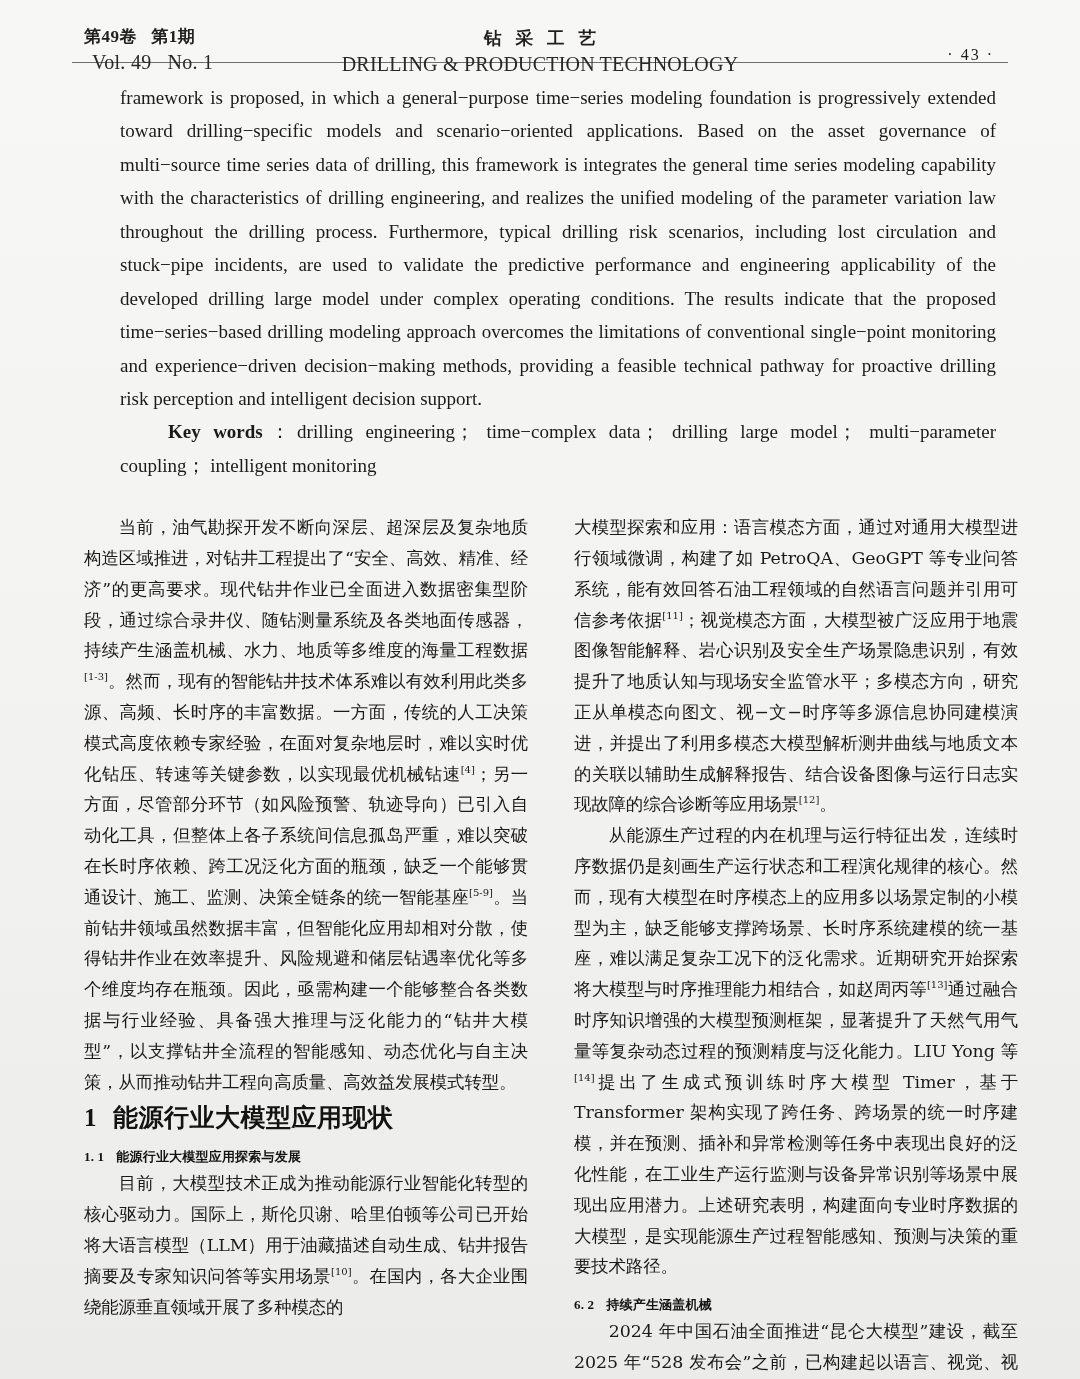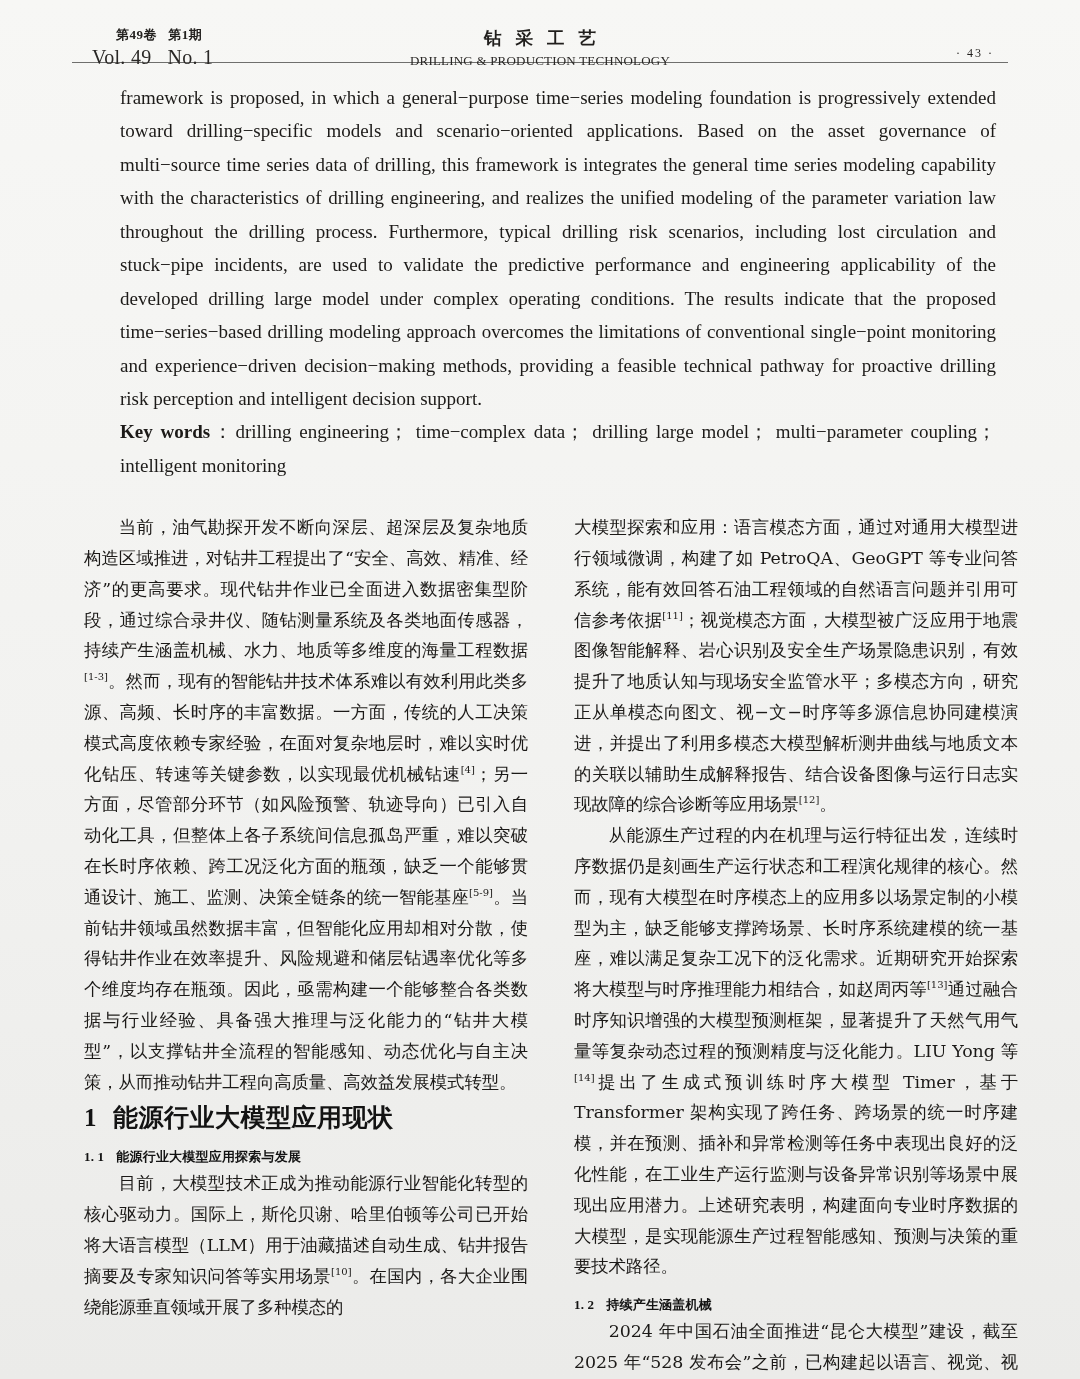--- a/index.html
+++ b/index.html
@@ -33,26 +33,25 @@
     padding-top: 26px;
     box-sizing: border-box;
   }
   .rh-left {
     position: absolute;
     left: 12px;
     top: 26px;
     line-height: 1.35;
   }
   .rh-vol {
-    font-size: 13px;
+    font-size: 17px;
     font-weight: bold;
     letter-spacing: 0.5px;
     white-space: pre;
     color: #23211f;
-    margin-left: 32px;
   }
   .rh-volen {
     font-size: 20px;
     letter-spacing: 0.3px;
     white-space: pre;
     padding-left: 8px;
     color: #2a2826;
   }
   .rh-center {
     position: absolute;
@@ -61,30 +60,30 @@
     text-align: center;
   }
   .rh-cn {
     font-size: 17.5px;
     font-weight: bold;
     letter-spacing: 14px;
     padding-left: 14px;
     color: #201e1c;
   }
   .rh-en {
-    font-size: 13px;
+    font-size: 20px;
     letter-spacing: 0.2px;
     margin-top: 3px;
     color: #2a2826;
   }
   .rh-right {
     position: absolute;
     right: 14px;
     top: 46px;
-    font-size: 12px;
+    font-size: 16px;
     letter-spacing: 2px;
     color: #201e1c;
   }
   .rule {
     border: 0;
     border-top: 1.6px solid #6f6f6d;
     margin: 0 0 0 0;
     width: 100%;
   }
 
@@ -94,21 +93,21 @@
     padding: 0 12px 0 48px;
     font-size: 19px;
     line-height: 1.76;
     text-align: justify;
     text-justify: inter-word;
     color: #1c1a18;
     hyphens: none;
   }
   .abstract p { margin: 0; }
   .kw { margin-top: 2px; }
-  .kw b { font-weight: bold; }
+  .kw b { font-weight: bold; margin-left: 48px; }
 
   
   .cols {
     margin-top: 30px;
     display: flex;
     gap: 46px;
     padding: 0 12px 0 12px;
   }
   .col {
     width: 444px;
@@ -204,21 +203,21 @@
 
     </div>
 
     <div class="col">
 
       <p class="cn"><span>大模型探索和应用：语言模态方面，通过对通用大模型进行领域微调，构建了如 PetroQA、GeoGPT 等专业问答系统，能有效回答石油工程领域的自然语言问题并引用可信参考依据</span><sup>[11]</sup><span>；视觉模态方面，大模型被广泛应用于地震图像智能解释、岩心识别及安全生产场景隐患识别，有效提升了地质认知与现场安全监管水平；多模态方向，研究正从单模态向图文、视−文−时序等多源信息协同建模演进，并提出了利用多模态大模型解析测井曲线与地质文本的关联以辅助生成解释报告、结合设备图像与运行日志实现故障的综合诊断等应用场景</span><sup>[12]</sup><span>。</span></p>
 
       <p class="cn indent"><span>从能源生产过程的内在机理与运行特征出发，连续时序数据仍是刻画生产运行状态和工程演化规律的核心。然而，现有大模型在时序模态上的应用多以场景定制的小模型为主，缺乏能够支撑跨场景、长时序系统建模的统一基座，难以满足复杂工况下的泛化需求。近期研究开始探索将大模型与时序推理能力相结合，如赵周丙等</span><sup>[13]</sup><span>通过融合时序知识增强的大模型预测框架，显著提升了天然气用气量等复杂动态过程的预测精度与泛化能力。LIU Yong 等</span><sup>[14]</sup><span>提出了生成式预训练时序大模型 Timer，基于 Transformer 架构实现了跨任务、跨场景的统一时序建模，并在预测、插补和异常检测等任务中表现出良好的泛化性能，在工业生产运行监测与设备异常识别等场景中展现出应用潜力。上述研究表明，构建面向专业时序数据的大模型，是实现能源生产过程智能感知、预测与决策的重要技术路径。</span></p>
 
       <div class="h2">
-        <span class="num">1. 2</span><span>持续产生涵盖机械</span>
+        <span class="num">6. 2</span><span>持续产生涵盖机械</span>
       </div>
 
       <p class="cn indent">2024 年中国石油全面推进“昆仑大模型”建设，截至 2025 年“528 发布会”之前，已构建起以语言、视觉、视觉−语言多模态（VL）和科学计算（涵盖时序建模能力）四大模态为核心的行业大模型体系，覆盖油气行业从上游到下游 100 多个专业场景，如图 1 所示。其</p>
 
     </div>
 
   </div>
 </div>
 
 </body></html>

